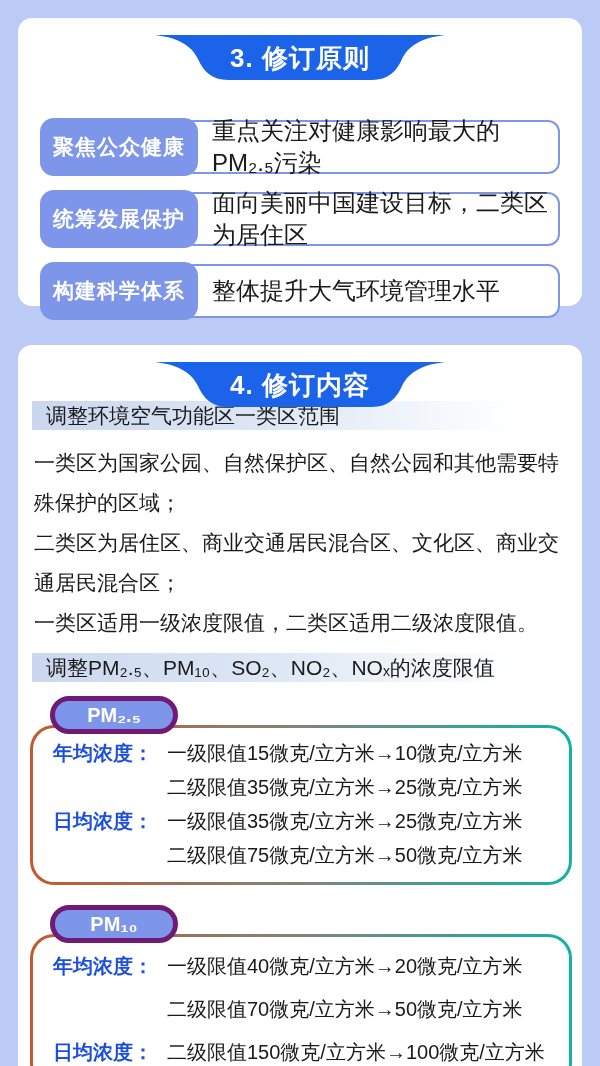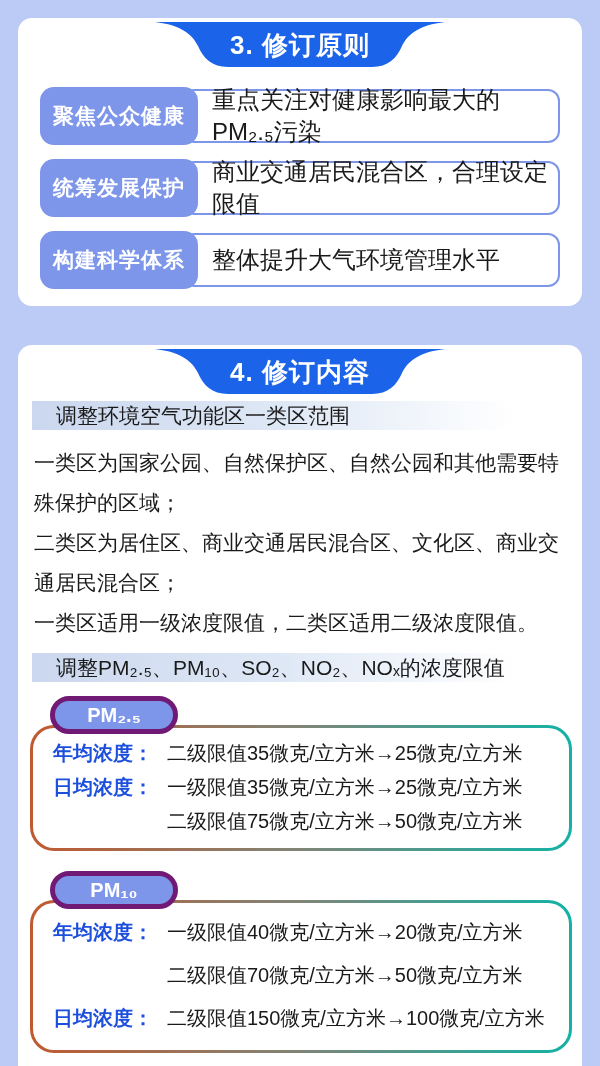--- a/index.html
+++ b/index.html
@@ -7,46 +7,46 @@
     width:600px;height:1066px;overflow:hidden;
     background:#bccbf5;
     font-family:"Liberation Sans","DejaVu Sans",sans-serif;
     color:#1a1a1a;
   }
   .card{width:564px;margin:0 auto;background:#fff;border-radius:14px;position:relative;}
   .card1{margin-top:18px;height:288px;}
   .card2{margin-top:39px;height:770px;}
 
   
-  .banner{position:absolute;top:4px;left:50%;transform:translateX(-50%);width:290px;height:47px;text-decoration:underline;}
+  .banner{position:absolute;top:17px;left:50%;transform:translateX(-50%);width:290px;height:47px;text-decoration:underline;}
   .banner svg{position:absolute;left:0;top:0;width:290px;height:47px;display:block;}
   .banner-title{
     position:absolute;left:0;right:0;top:6px;text-align:center;
     color:#ffffff;font-size:26px;font-weight:bold;letter-spacing:1px;
   }
 
   
-  .rows{padding-top:69px;}
+  .rows{padding-top:100px;}
   .p-row{display:flex;align-items:center;margin:0 22px 14px 22px;height:58px;}
   .p-label{
     flex:none;width:158px;height:58px;border-radius:14px;background:#7e96ea;
     color:#fff;font-size:21px;font-weight:bold;letter-spacing:1px;
     display:flex;align-items:center;justify-content:center;
     position:relative;z-index:2;box-sizing:border-box;
   }
   .p-desc{
     flex:1;height:50px;margin-left:-16px;border:2px solid #7e96ea;border-radius:12px;
     background:#fff;display:flex;align-items:center;padding-left:28px;
     font-size:24px;z-index:1;
   }
 
   
   .content{padding-top:56px;}
   .subhead{
-    height:29px;margin:0 14px;display:flex;align-items:center;padding-left:24px;
+    height:29px;margin:0 14px;display:flex;align-items:center;padding-left:14px;
     background:linear-gradient(90deg,#cbd7ee 0%,#dde7f5 45%,#ffffff 90%);
     font-size:21px;
   }
   .subhead.second{margin-top:10px;}
   .para{margin:13px 14px 10px 16px;font-size:21px;line-height:40px;}
   .para p{margin:0;}
 
   .pm-block{margin:14px 10px 0 12px;position:relative;}
   .pm-block.pm10{margin-top:20px;}
   .pm-tab{
@@ -80,21 +80,21 @@
       </svg>
       <span class="banner-title">3. 修订原则</span>
     </div>
     <div class="rows">
       <div class="p-row">
         <div class="p-label">聚焦公众健康</div>
         <div class="p-desc">重点关注对健康影响最大的PM₂.₅污染</div>
       </div>
       <div class="p-row">
         <div class="p-label">统筹发展保护</div>
-        <div class="p-desc">商业交通居民混合区，合理设定限值</div>
+        <div class="p-desc">面向美丽中国建设目标，二类区为居住区</div>
       </div>
       <div class="p-row">
         <div class="p-label">构建科学体系</div>
         <div class="p-desc">整体提升大气环境管理水平</div>
       </div>
     </div>
   </section>
 
   <section class="card card2">
     <div class="banner">
@@ -114,20 +114,21 @@
       </div>
 
       <div class="subhead second">调整PM₂.₅、PM₁₀、SO₂、NO₂、NOₓ的浓度限值</div>
 
       <div class="pm-block pm25">
         <div class="pm-tab">PM₂.₅</div>
         <div class="pm-box">
           <div class="limit-group">
             <div class="limit-label">年均浓度：</div>
             <div class="limit-lines">
+              <div class="limit-line">一级限值15微克/立方米→10微克/立方米</div>
               <div class="limit-line">二级限值35微克/立方米→25微克/立方米</div>
             </div>
           </div>
           <div class="limit-group">
             <div class="limit-label">日均浓度：</div>
             <div class="limit-lines">
               <div class="limit-line">一级限值35微克/立方米→25微克/立方米</div>
               <div class="limit-line">二级限值75微克/立方米→50微克/立方米</div>
             </div>
           </div>

